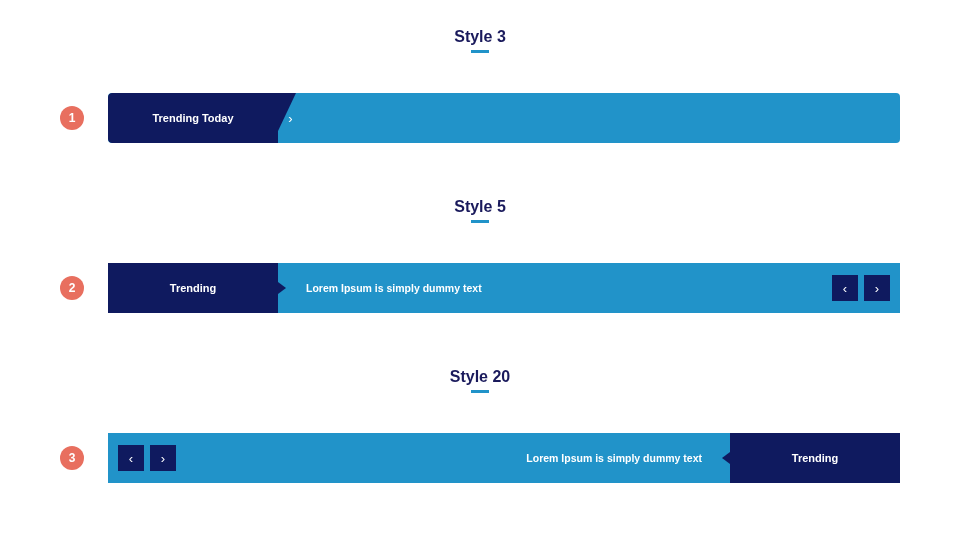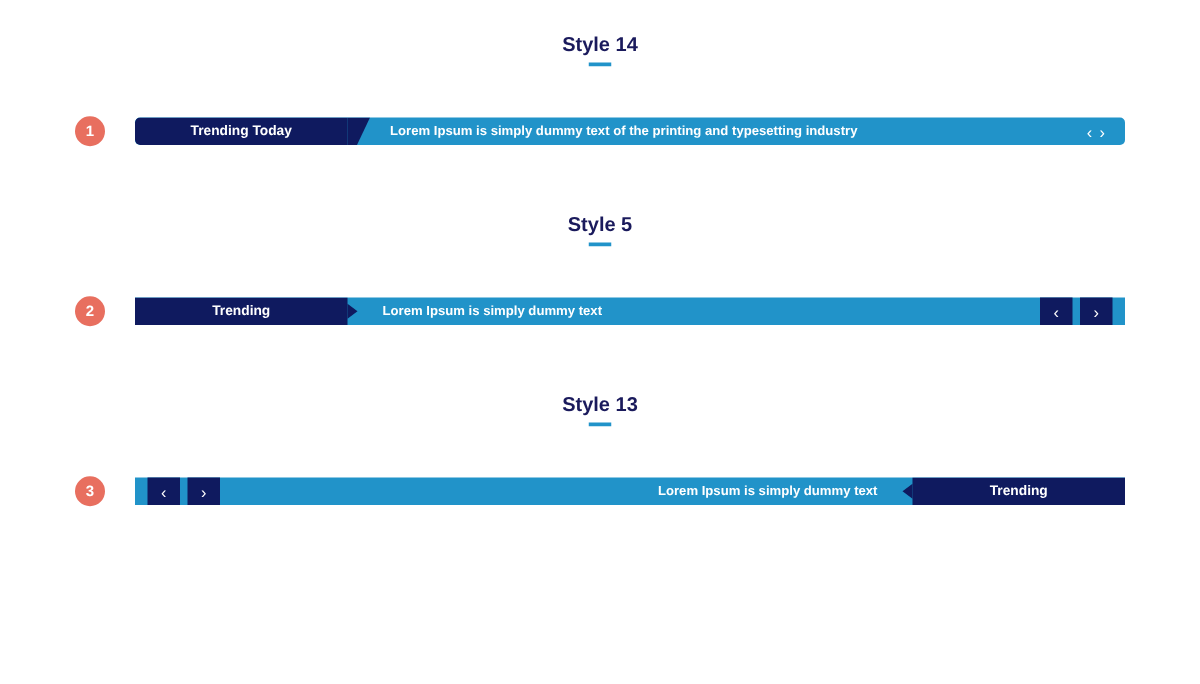--- a/index.html
+++ b/index.html
@@ -41,21 +41,21 @@
       font-size: 12px;
       font-weight: 600;
       display: flex;
       align-items: center;
       justify-content: center;
       flex-shrink: 0;
       margin-right: 24px;
     }
     .ticker {
       flex: 1;
-      height: 22px;
+      height: 50px;
       display: flex;
       align-items: center;
       position: relative;
       overflow: hidden;
     }
 
     
     .ticker-11 {
       background: #2193c9;
       border-radius: 4px;
@@ -196,27 +196,26 @@
       border-top: 6px solid transparent;
       border-bottom: 6px solid transparent;
       border-right: 8px solid #0f1a5f;
     }
   </style>
 </head>
 <body>
 
 <div class="container">
 
-  <div class="section-title">Style 14</div>
+  <div class="section-title">Style 3</div>
   <div class="title-underline"></div>
   <div class="ticker-row">
     <div class="badge">1</div>
     <div class="ticker ticker-11">
       <div class="label">Trending Today</div>
-      <div class="content">Lorem Ipsum is simply dummy text of the printing and typesetting industry</div>
       <div class="nav">
         <span class="nav-arrow">‹</span>
         <span class="nav-arrow">›</span>
       </div>
     </div>
   </div>
 
   <div class="section-title">Style 5</div>
   <div class="title-underline"></div>
   <div class="ticker-row">
@@ -224,21 +223,21 @@
     <div class="ticker ticker-12">
       <div class="label">Trending</div>
       <div class="content">Lorem Ipsum is simply dummy text</div>
       <div class="nav-boxes">
         <div class="nav-box">‹</div>
         <div class="nav-box">›</div>
       </div>
     </div>
   </div>
 
-  <div class="section-title">Style 13</div>
+  <div class="section-title">Style 20</div>
   <div class="title-underline"></div>
   <div class="ticker-row">
     <div class="badge">3</div>
     <div class="ticker ticker-13">
       <div class="nav-boxes">
         <div class="nav-box">‹</div>
         <div class="nav-box">›</div>
       </div>
       <div class="content">Lorem Ipsum is simply dummy text</div>
       <div class="label">Trending</div>

